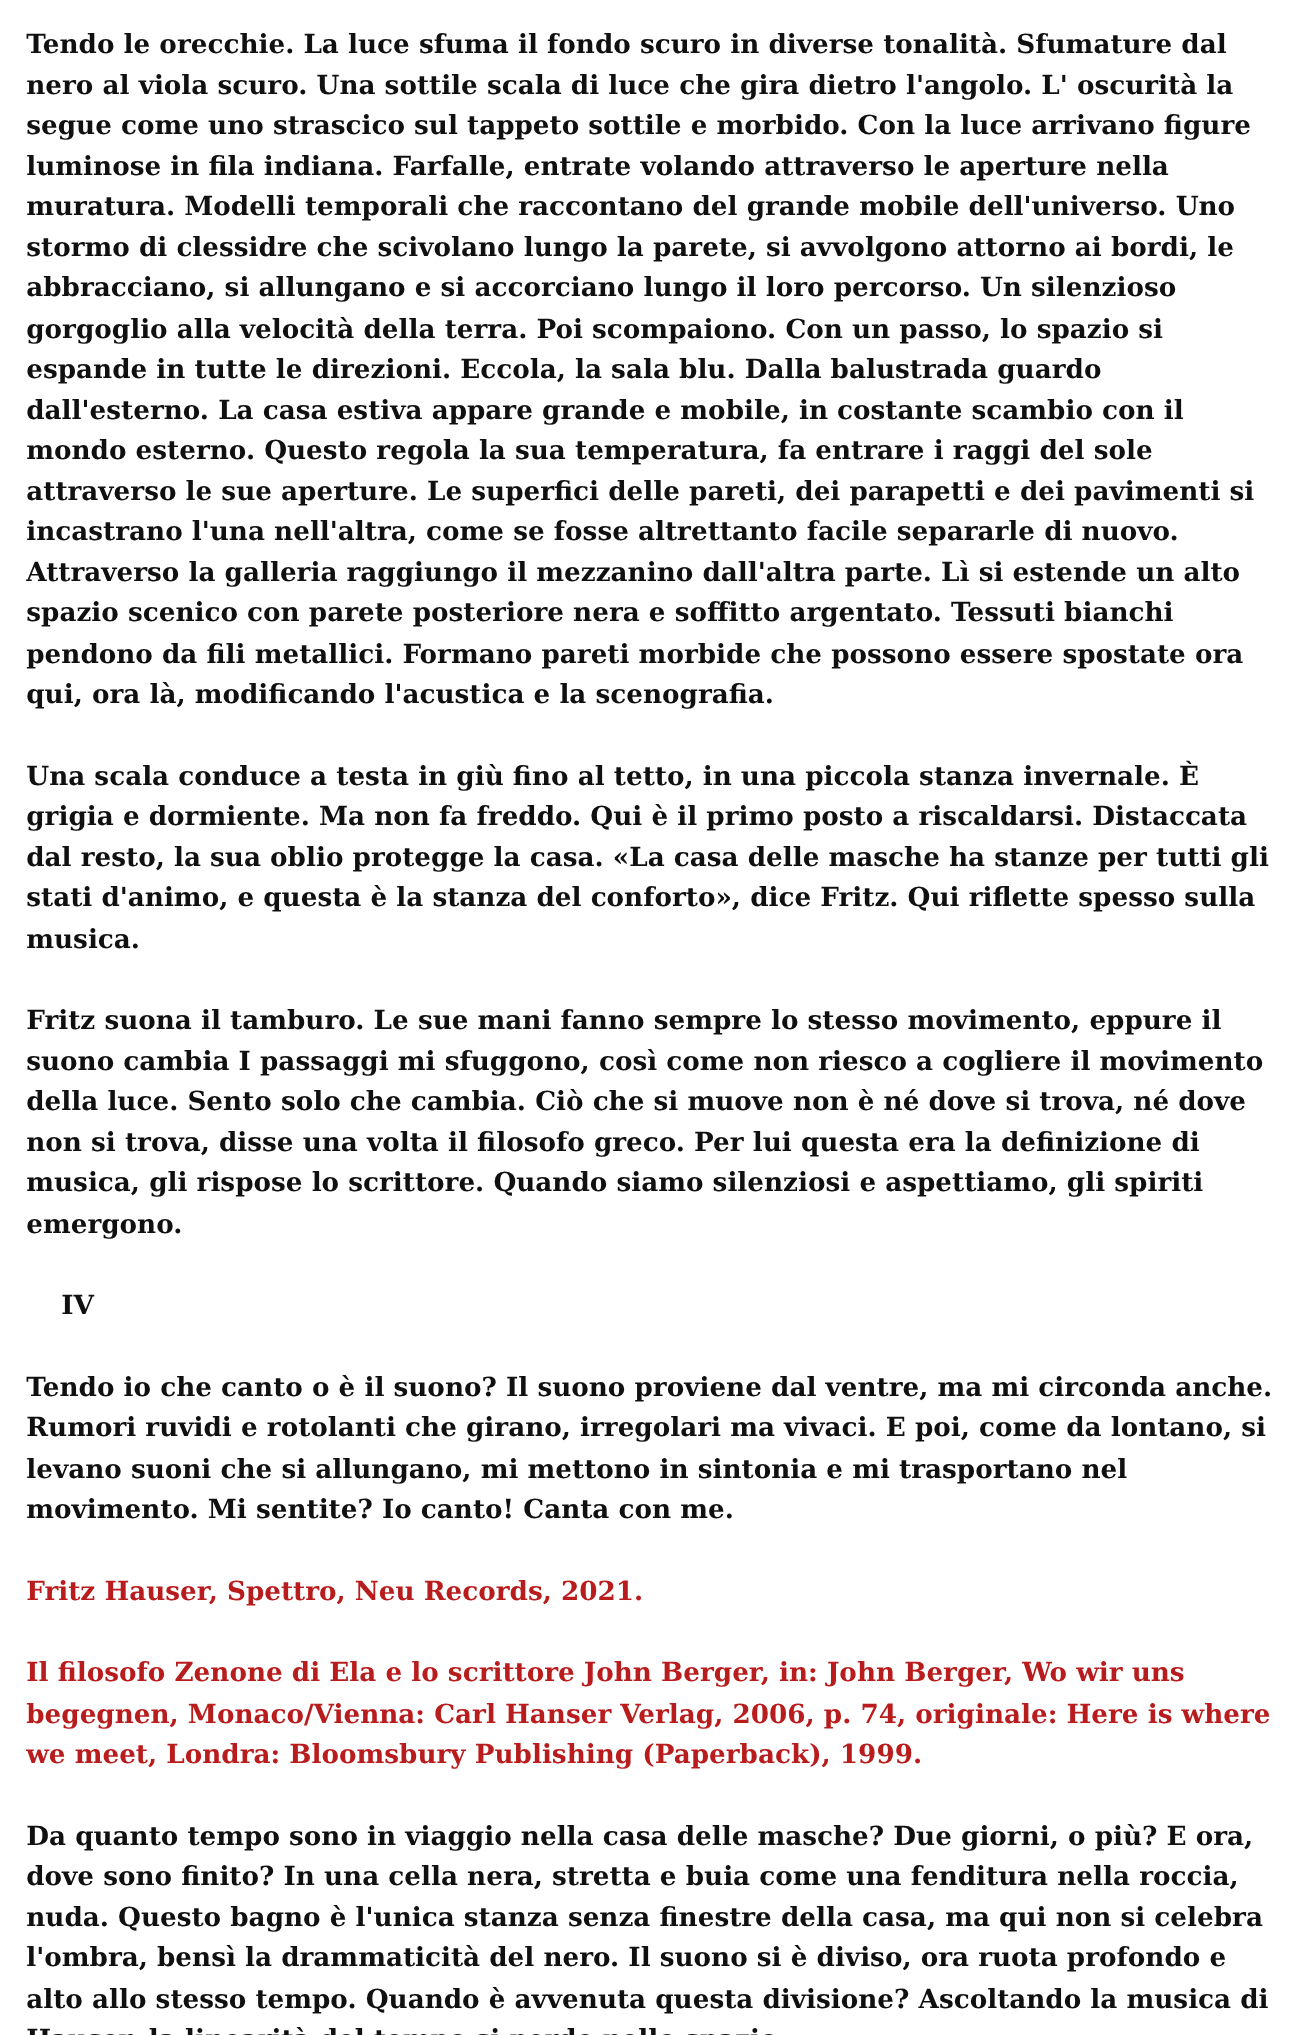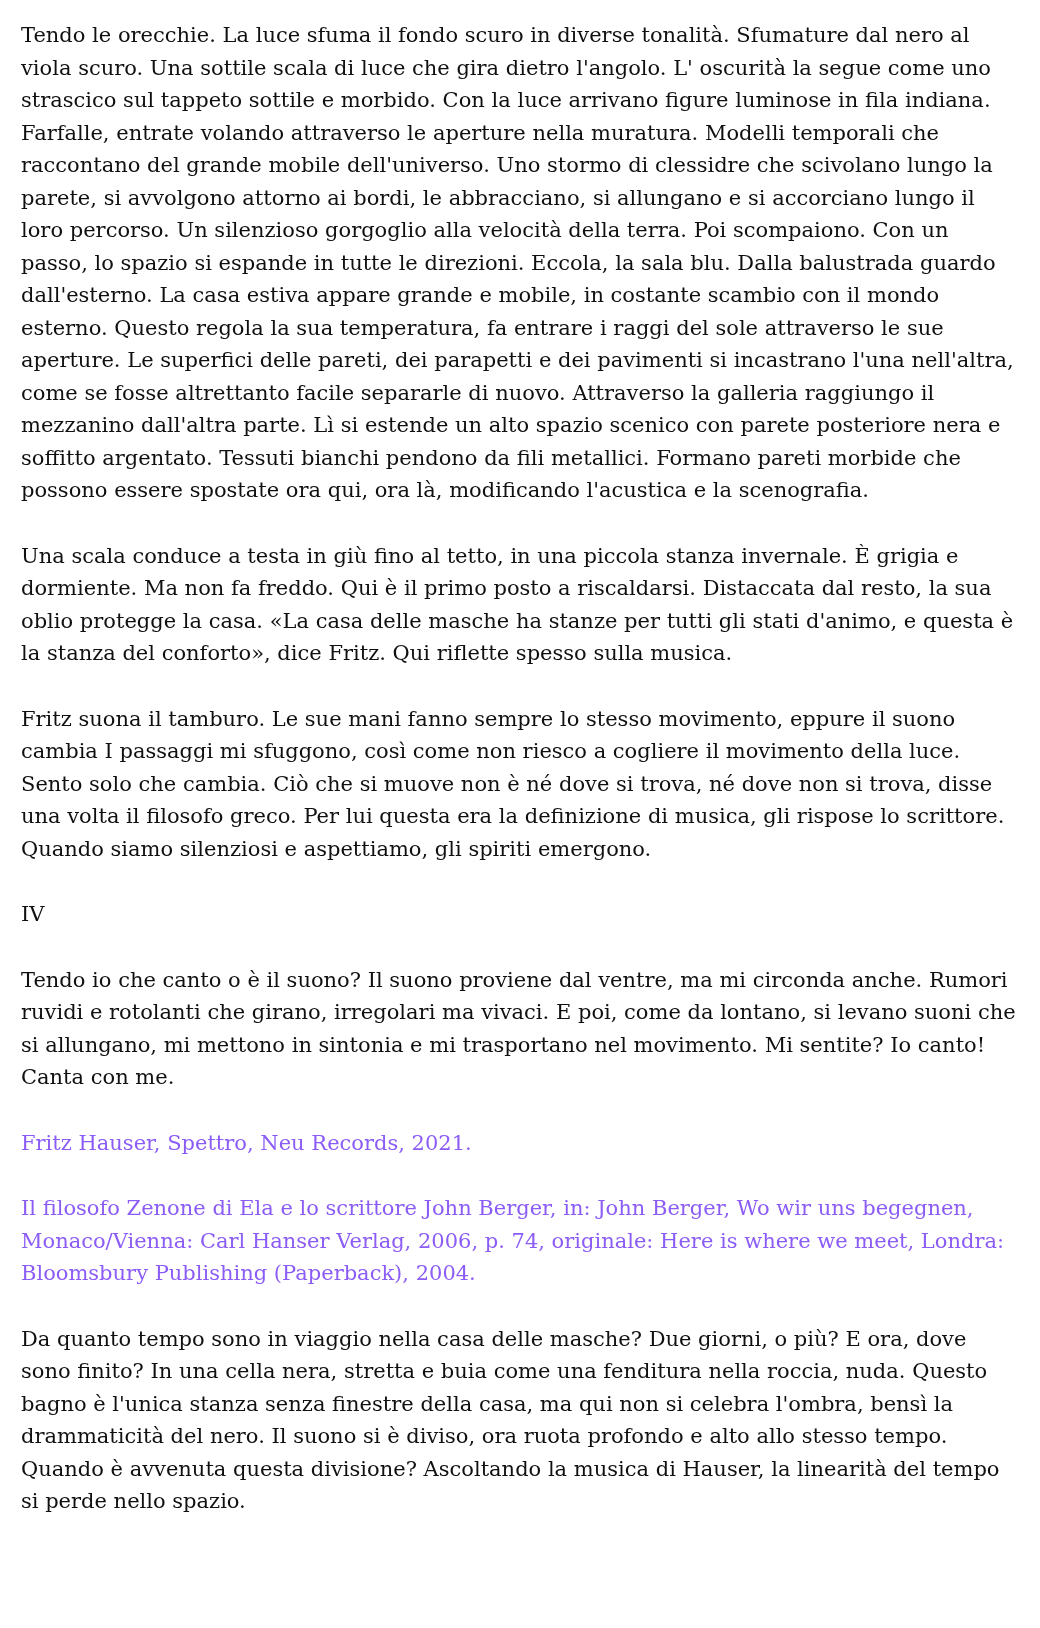--- a/index.html
+++ b/index.html
@@ -20,43 +20,44 @@
     font-size: 21px;
     line-height: 32.5px;
     color: #101010;
     text-align: left;
   }
   main p,
   main h2 {
     margin: 0 0 33px 0;
     padding: 0;
     font-size: inherit;
-    font-weight: normal;
+    font-weight: bold;
     line-height: inherit;
   }
   main h2.section-heading {
     font-size: inherit;
+    margin-left: 28px;
   }
   p.citation {
-    color: #8b5cf6;
+    color: #b91c1c;
   }
 </style>
 </head>
 <body>
 
 <main data-name="article-body">
   <p class="body-paragraph" data-name="paragraph-1">Tendo le orecchie. La luce sfuma il fondo scuro in diverse tonalità. Sfumature dal nero al viola scuro. Una sottile scala di luce che gira dietro l'angolo. L' oscurità la segue come uno strascico sul tappeto sottile e morbido. Con la luce arrivano figure luminose in fila indiana. Farfalle, entrate volando attraverso le aperture nella muratura. Modelli temporali che raccontano del grande mobile dell'universo. Uno stormo di clessidre che scivolano lungo la parete, si avvolgono attorno ai bordi, le abbracciano, si allungano e si accorciano lungo il loro percorso. Un silenzioso gorgoglio alla velocità della terra. Poi scompaiono. Con un passo, lo spazio si espande in tutte le direzioni. Eccola, la sala blu. Dalla balustrada guardo dall'esterno. La casa estiva appare grande e mobile, in costante scambio con il mondo esterno. Questo regola la sua temperatura, fa entrare i raggi del sole attraverso le sue aperture. Le superfici delle pareti, dei parapetti e dei pavimenti si incastrano l'una nell'altra, come se fosse altrettanto facile separarle di nuovo. Attraverso la galleria raggiungo il mezzanino dall'altra parte. Lì si estende un alto spazio scenico con parete posteriore nera e soffitto argentato. Tessuti bianchi pendono da fili metallici. Formano pareti morbide che possono essere spostate ora qui, ora là, modificando l'acustica e la scenografia.</p>
 
   <p class="body-paragraph" data-name="paragraph-2">Una scala conduce a testa in giù fino al tetto, in una piccola stanza invernale. È grigia e dormiente. Ma non fa freddo. Qui è il primo posto a riscaldarsi. Distaccata dal resto, la sua oblio protegge la casa. «La casa delle masche ha stanze per tutti gli stati d'animo, e questa è la stanza del conforto», dice Fritz. Qui riflette spesso sulla musica.</p>
 
   <p class="body-paragraph" data-name="paragraph-3">Fritz suona il tamburo. Le sue mani fanno sempre lo stesso movimento, eppure il suono cambia I passaggi mi sfuggono, così come non riesco a cogliere il movimento della luce. Sento solo che cambia. Ciò che si muove non è né dove si trova, né dove non si trova, disse una volta il filosofo greco. Per lui questa era la definizione di musica, gli rispose lo scrittore. Quando siamo silenziosi e aspettiamo, gli spiriti emergono.</p>
 
   <h2 class="section-heading" data-name="section-heading-iv">IV</h2>
 
   <p class="body-paragraph" data-name="paragraph-4">Tendo io che canto o è il suono? Il suono proviene dal ventre, ma mi circonda anche. Rumori ruvidi e rotolanti che girano, irregolari ma vivaci. E poi, come da lontano, si levano suoni che si allungano, mi mettono in sintonia e mi trasportano nel movimento. Mi sentite? Io canto! Canta con me.</p>
 
   <p class="citation" data-name="citation-spettro">Fritz Hauser, Spettro, Neu Records, 2021.</p>
 
-  <p class="citation" data-name="citation-john-berger">Il filosofo Zenone di Ela e lo scrittore John Berger, in: John Berger, Wo wir uns begegnen, Monaco/Vienna: Carl Hanser Verlag, 2006, p. 74, originale: Here is where we meet, Londra: Bloomsbury Publishing (Paperback), 2004.</p>
+  <p class="citation" data-name="citation-john-berger">Il filosofo Zenone di Ela e lo scrittore John Berger, in: John Berger, Wo wir uns begegnen, Monaco/Vienna: Carl Hanser Verlag, 2006, p. 74, originale: Here is where we meet, Londra: Bloomsbury Publishing (Paperback), 1999.</p>
 
 
   <p class="body-paragraph" data-name="paragraph-5">Da quanto tempo sono in viaggio nella casa delle masche? Due giorni, o più? E ora, dove sono finito? In una cella nera, stretta e buia come una fenditura nella roccia, nuda. Questo bagno è l'unica stanza senza finestre della casa, ma qui non si celebra l'ombra, bensì la drammaticità del nero. Il suono si è diviso, ora ruota profondo e alto allo stesso tempo. Quando è avvenuta questa divisione? Ascoltando la musica di Hauser, la linearità del tempo si perde nello spazio.</p>
 </main>
 
 </body></html>

